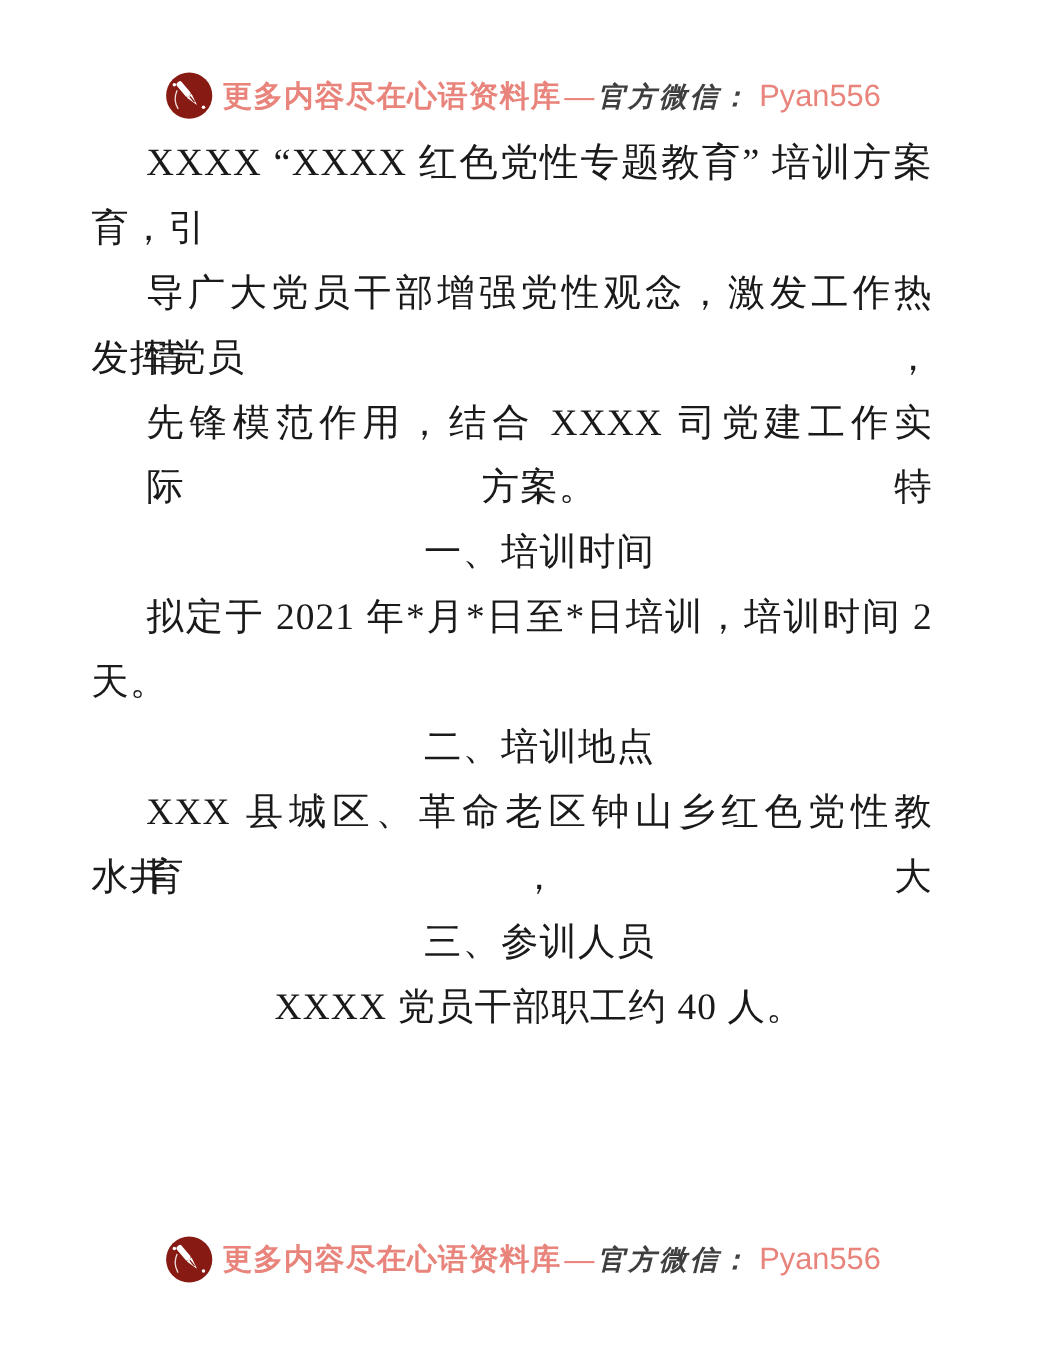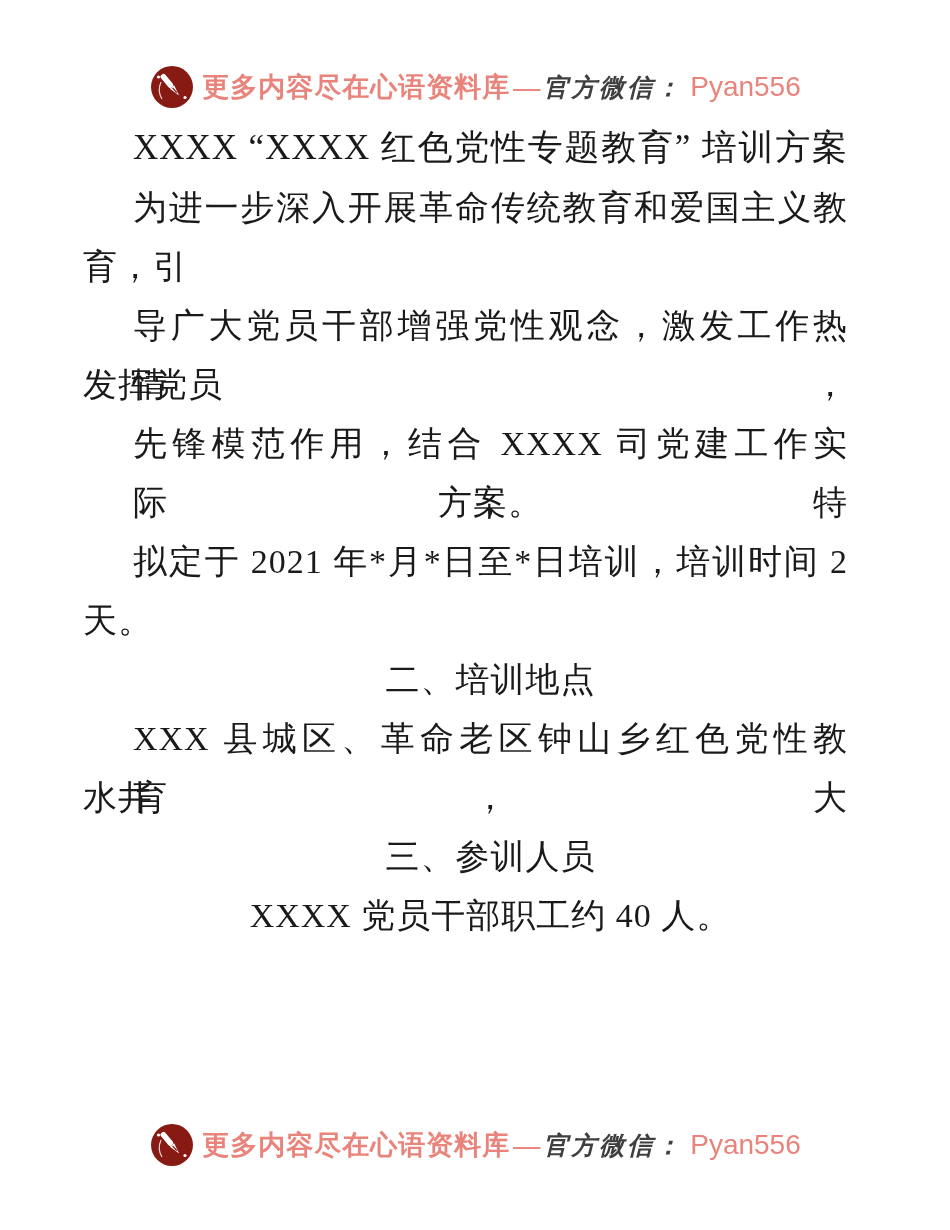--- a/index.html
+++ b/index.html
@@ -82,26 +82,26 @@
     <span class="brand">更多内容尽在心语资料库</span>
     <span class="dash">—</span>
     <span class="wlabel">官方微信：</span>
     <span class="wid">Pyan556</span>
   </div>
 
   <div class="content">
     <div class="line title indent j">XXXX “XXXX 红色党性专题教育” 培训方案</div>
     <div>
 
-    <div class="line indent j">为进一步深入开展革命传统教育和爱国主义教</div>
         <div class="line">育，引</div>
         <div class="line indent j">导广大党员干部增强党性观念，激发工作热情，</div>
         <div class="line">发挥党员</div>
         <div class="line indent j">先锋模范作用，结合 XXXX 司党建工作实际，特</div>
         <div class="line indent">方案。</div>
+        <div class="line indent">一、培训时间</div>
         <div class="line indent j">拟定于 2021 年*月*日至*日培训，培训时间 2</div>
         <div class="line">天。</div>
         <div class="line indent">二、培训地点</div>
         <div class="line indent j">XXX 县城区、革命老区钟山乡红色党性教育，大</div>
         <div class="line">水井</div>
         <div class="line indent">三、参训人员</div>
         <div class="line indent">XXXX 党员干部职工约 40 人。</div>
       </div>
   </div>
 

